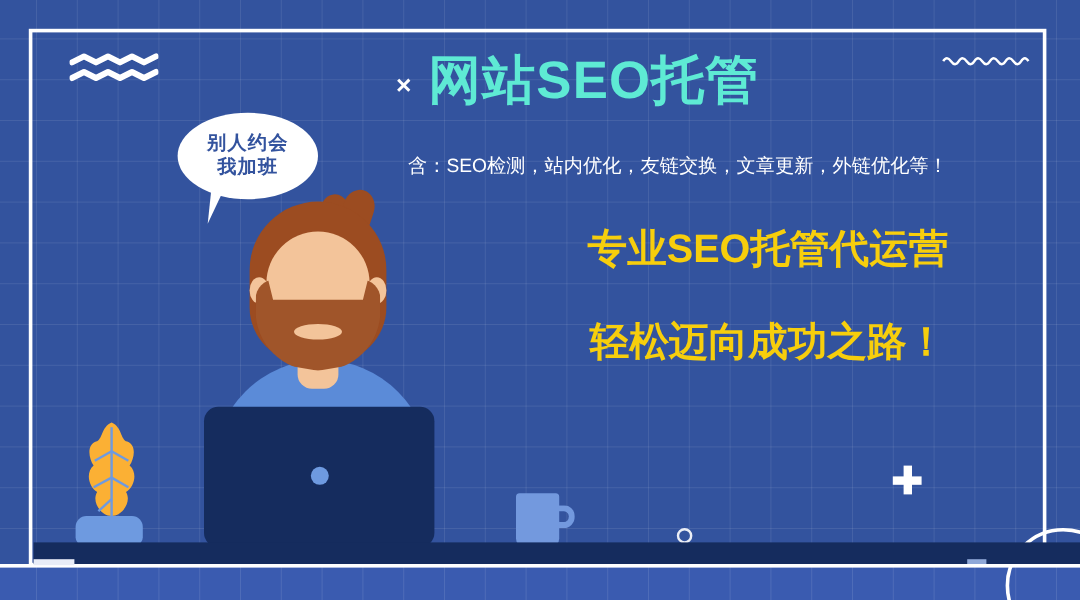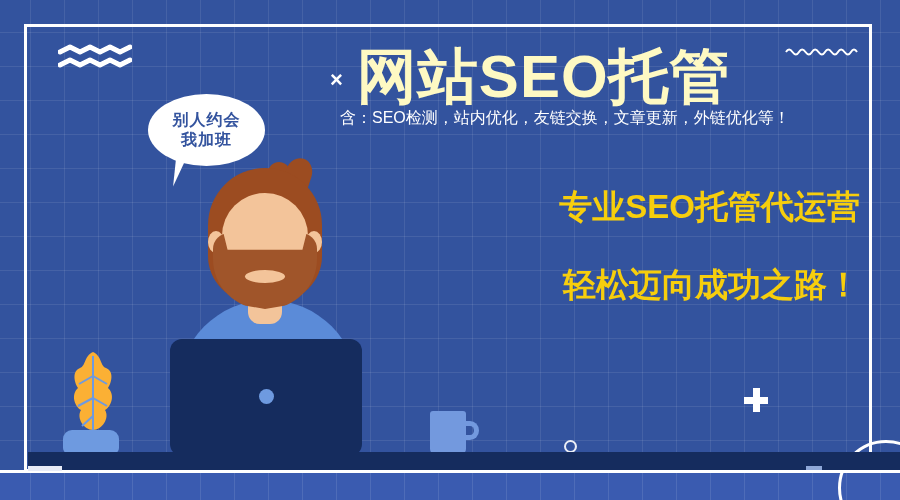--- a/index.html
+++ b/index.html
@@ -124,46 +124,46 @@
   }
   .title-x {
     color: #ffffff;
     font-size: 22px;
     font-weight: bold;
     margin-right: 14px;
     line-height: 1;
     margin-top: 6px;
   }
   .main-title {
-    color: #fef9c3;
-    font-size: 60px;
+    color: #5eead4;
+    font-size: 44px;
     font-weight: bold;
     letter-spacing: 1px;
     line-height: 1.1;
     white-space: nowrap;
   }
   .sub-title {
     position: absolute;
     left: 340px;
-    top: 108px;
+    top: 128px;
     width: 530px;
     color: #ffffff;
     font-size: 16px;
     font-weight: normal;
     letter-spacing: 0px;
     white-space: nowrap;
   }
 
   
   .promo {
     position: absolute;
     left: 420px;
     top: 190px;
     width: 440px;
-    text-align: right;
+    text-align: center;
   }
   .promo-line {
     color: #F7CE0C;
     font-size: 33px;
     font-weight: bold;
     line-height: 1.0;
     margin-bottom: 32px;
     white-space: nowrap;
   }
   .promo-line:last-child { margin-bottom: 0; margin-top: 45px; }

